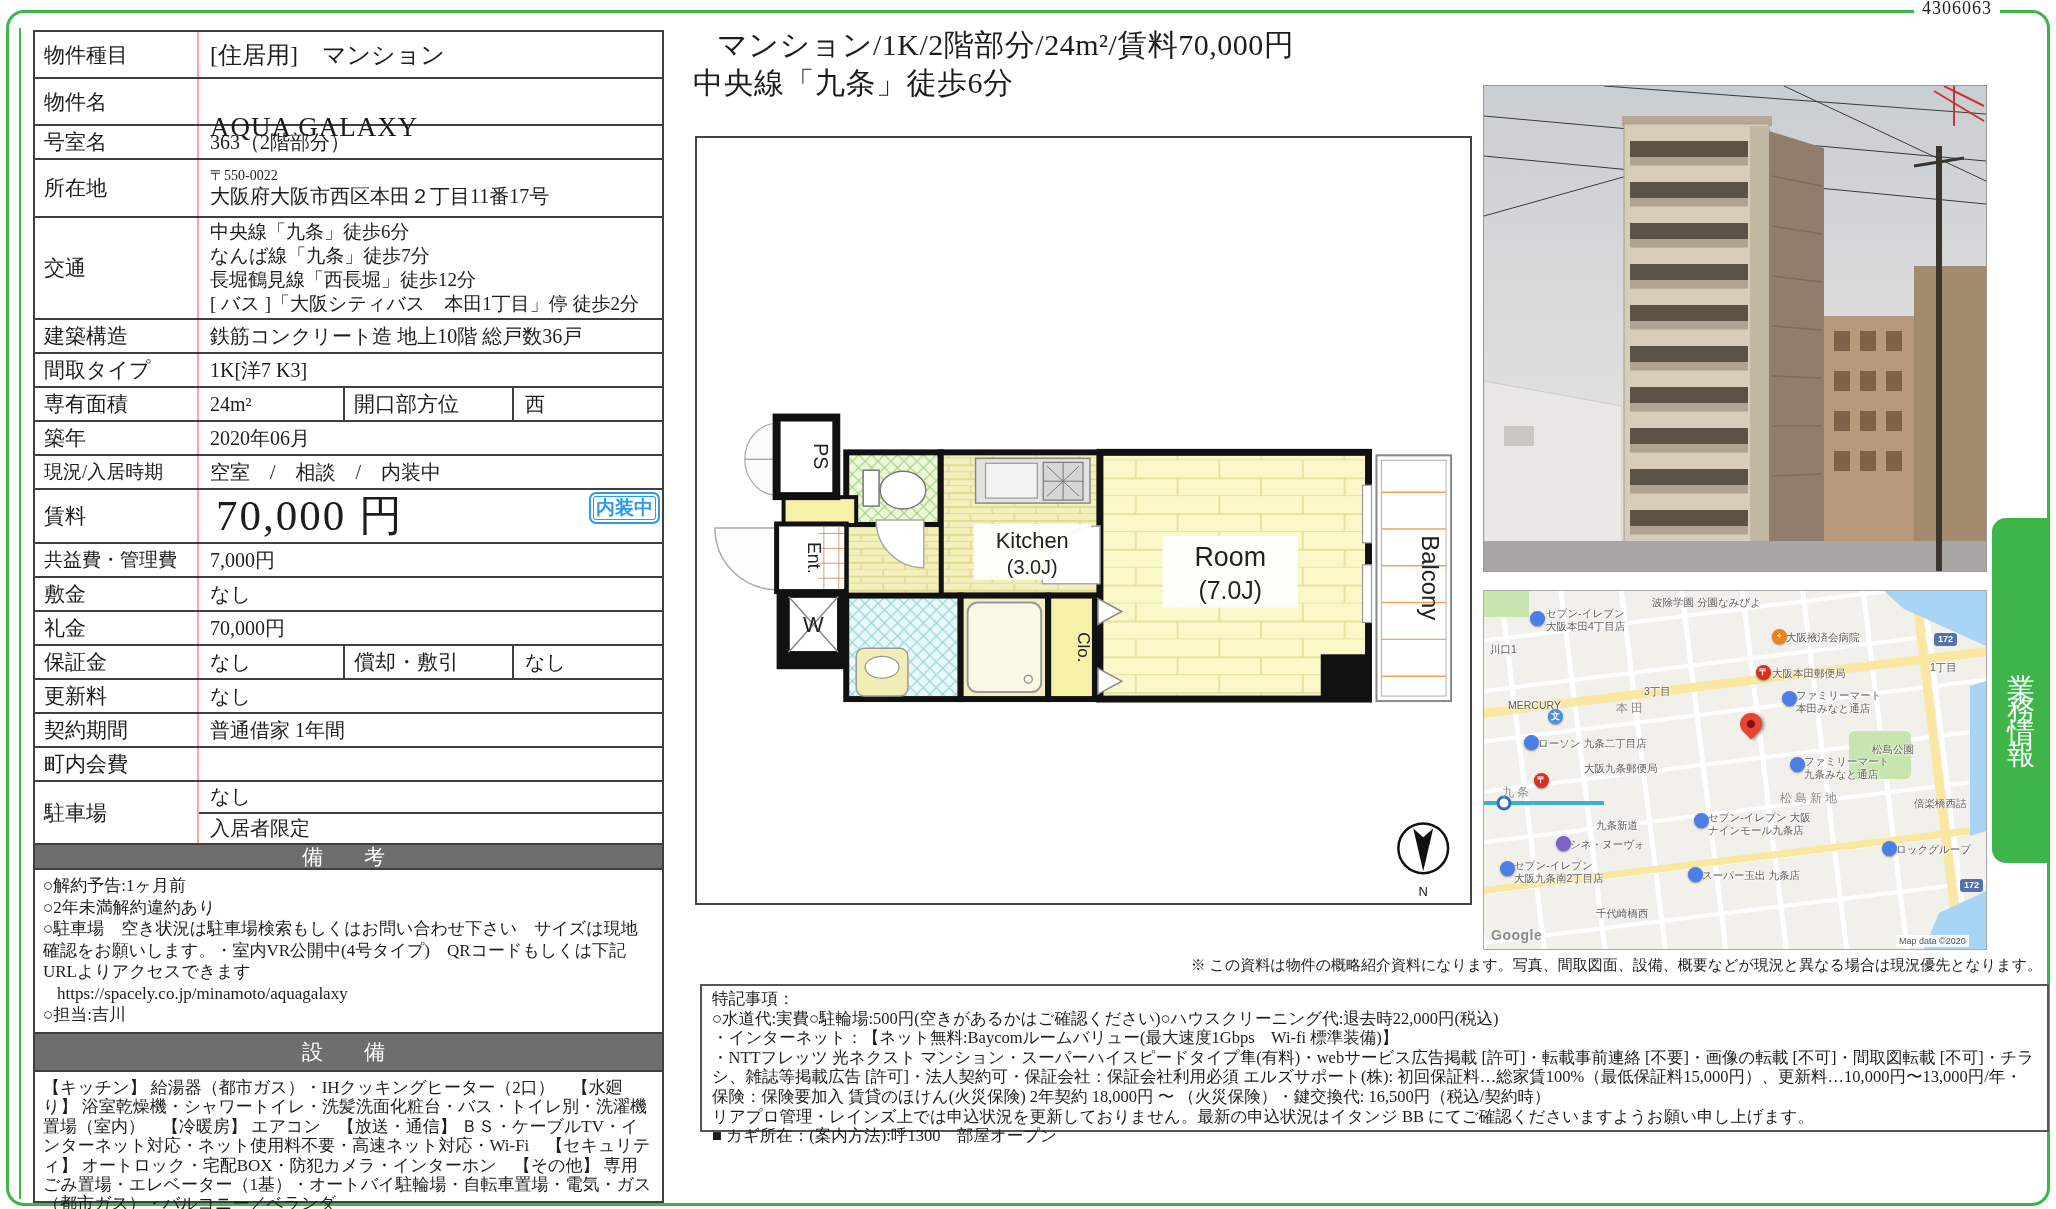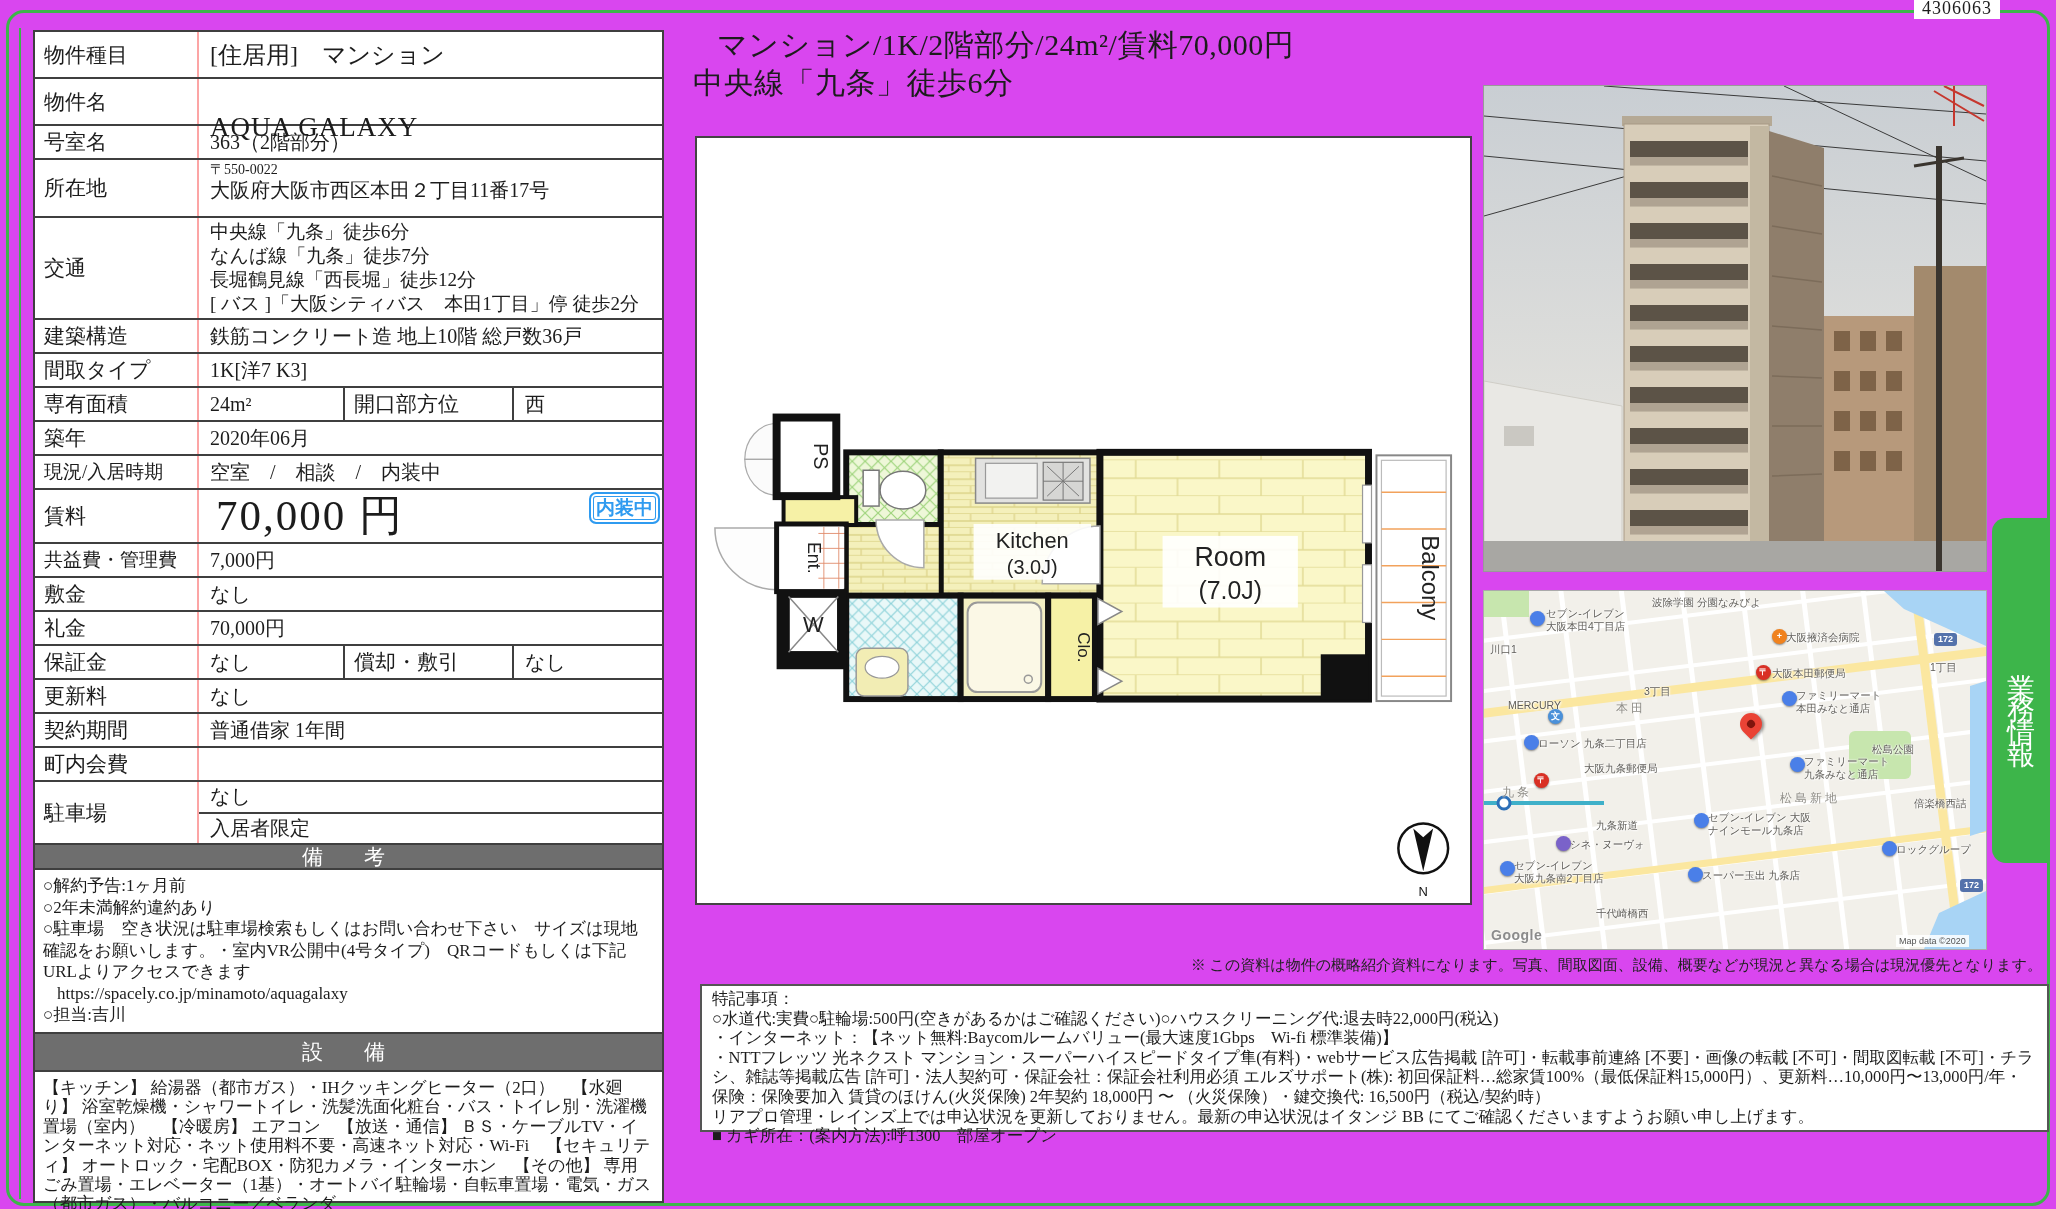--- a/index.html
+++ b/index.html
@@ -1,37 +1,37 @@
 <!DOCTYPE html>
 <html><head>
 <meta charset="utf-8">
 <style>
   html,body{margin:0;padding:0;background:#888;}
-  .page{position:relative;width:2056px;height:1209px;background:#d946ef;overflow:hidden;
+  .page{position:relative;width:2056px;height:1209px;background:#ffffff;overflow:hidden;
         font-family:"Liberation Serif","DejaVu Serif",serif;color:#1c1c1c;}
   
   .frame{position:absolute;left:6px;top:10px;right:6px;bottom:3px;border:3px solid #3db54a;border-radius:18px;pointer-events:none;}
   .frame-line2{position:absolute;left:19px;top:28px;bottom:10px;width:2px;background:#3db54a;}
   .docnum{position:absolute;right:56px;top:-2px;font-size:18px;letter-spacing:1px;background:#fff;padding:0 8px;z-index:5;}
 
   
   .headline{position:absolute;left:693px;top:26px;width:800px;font-size:30px;line-height:38px;letter-spacing:.5px;}
   .hl1{text-indent:24px;}
 
   
   .ptable{position:absolute;left:33px;top:30px;width:631px;border:2px solid #3f3f3f;box-sizing:border-box;background:#fff;}
   .trow{display:flex;border-top:2px solid #3f3f3f;box-sizing:border-box;align-items:stretch;}
   .trow:first-child{border-top:none;}
   .tlabel{width:164px;flex:none;border-right:2px solid #fca5a5;display:flex;align-items:center;padding-left:9px;font-size:21px;box-sizing:border-box;}
   .tvalue{flex:1;display:flex;align-items:center;padding-left:11px;font-size:20px;box-sizing:border-box;position:relative;}
   .tv1{flex:none;width:146px;border-right:2px solid #3f3f3f;display:flex;align-items:center;padding-left:11px;font-size:20px;box-sizing:border-box;}
   .tlabel2{flex:none;width:169px;border-right:2px solid #3f3f3f;display:flex;align-items:center;padding-left:9px;font-size:21px;box-sizing:border-box;}
   .big1{font-size:24px;}
   .bname{font-size:27px;letter-spacing:1px;font-family:"Liberation Serif",serif;margin-top:48px;}
-  .addr-cell{flex-direction:column;align-items:flex-start;padding:2px 0 2px 11px;}
+  .addr-cell{flex-direction:column;align-items:flex-start;justify-content:center;padding:2px 0 2px 11px;}
   .postal{font-size:14px;line-height:16px;}
   .addr{font-size:20px;line-height:24px;}
   .lines-cell{flex-direction:column;align-items:flex-start;justify-content:center;padding:3px 0 3px 11px;}
   .lines-cell>div{font-size:19px;line-height:24px;}
   .rent-num{font-size:43px;letter-spacing:2px;padding-left:6px;}
   .badge{position:absolute;right:2px;top:2px;color:#2f9bf0;border:2px solid #2f9bf0;border-radius:7px;
          font-size:19px;font-weight:bold;padding:1px 5px;background:#fff;
          box-shadow:inset 0 0 0 2px #fff, inset 0 0 0 3px #2f9bf0;}
   .pk-col{flex:1;display:flex;flex-direction:column;}
   .pk-col>div{flex:1;display:flex;align-items:center;padding-left:11px;font-size:20px;}

